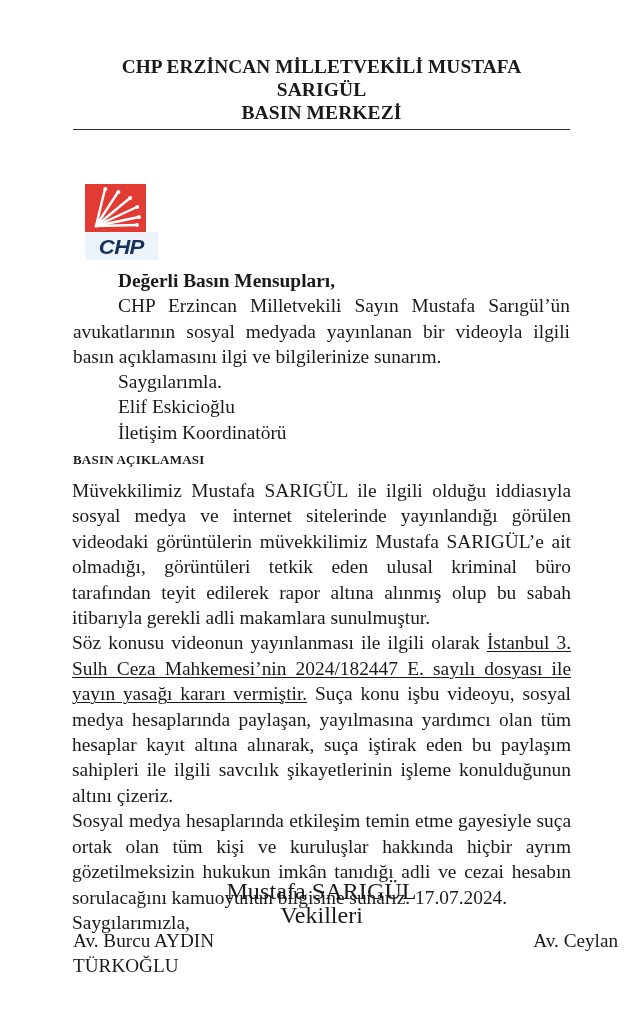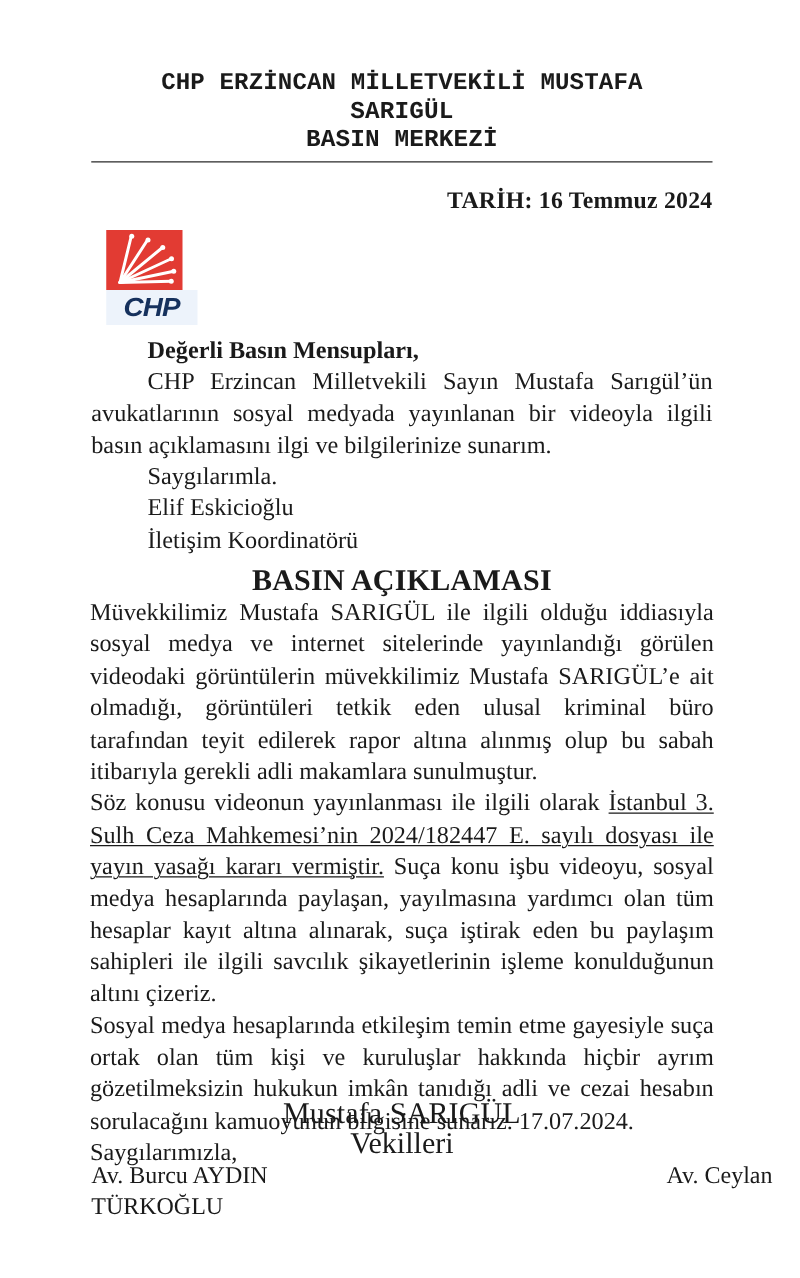--- a/index.html
+++ b/index.html
@@ -31,21 +31,20 @@
     top: 55px;
     width: 497px;
     text-align: center;
   }
   .letterhead .line {
     font-weight: bold;
     font-size: 19.5px;
     line-height: 23px;
     letter-spacing: 0.1px;
     white-space: nowrap;
-    font-family: Liberation Mono, monospace;
   }
   .letterhead .line-1 { font-size: 19.3px; }
 
   .header-rule {
     position: absolute;
     left: 73px;
     top: 129px;
     width: 497px;
     height: 0;
     border-top: 1.6px solid #2a2a2a;
@@ -126,23 +125,22 @@
     text-indent: 45px;
     text-align: left;
   }
 
   
   .section-title {
     position: absolute;
     left: 73px;
     top: 452px;
     width: 497px;
-    text-align: center;
-    font-weight: bold;
-    font-size: 24px;
+    font-weight: bold;
+    font-size: 13px;
     letter-spacing: 0.2px;
   }
 
   
   .body-text {
     position: absolute;
     left: 72px;
     top: 478px;
     width: 499px;
     font-size: 19.4px;
@@ -199,21 +197,20 @@
 
 <div class="page">
 
   <div class="letterhead">
     <div class="line line-1">CHP ERZİNCAN MİLLETVEKİLİ MUSTAFA</div>
     <div class="line">SARIGÜL</div>
     <div class="line">BASIN MERKEZİ</div>
   </div>
   <div class="header-rule"></div>
 
-  <div class="date-line">TARİH: 16 Temmuz 2024</div>
 
   <div class="logo">
     <div class="logo-red">
       <svg width="61" height="48" viewBox="0 0 61 48" aria-hidden="true">
         <g stroke="#ffffff" stroke-width="2.4" stroke-linecap="round" fill="none">
           <line x1="11" y1="42" x2="20" y2="5"></line>
           <line x1="11" y1="42" x2="33" y2="8"></line>
           <line x1="11" y1="42" x2="45" y2="14"></line>
           <line x1="11" y1="42" x2="52" y2="23"></line>
           <line x1="11" y1="42" x2="54" y2="33"></line>

